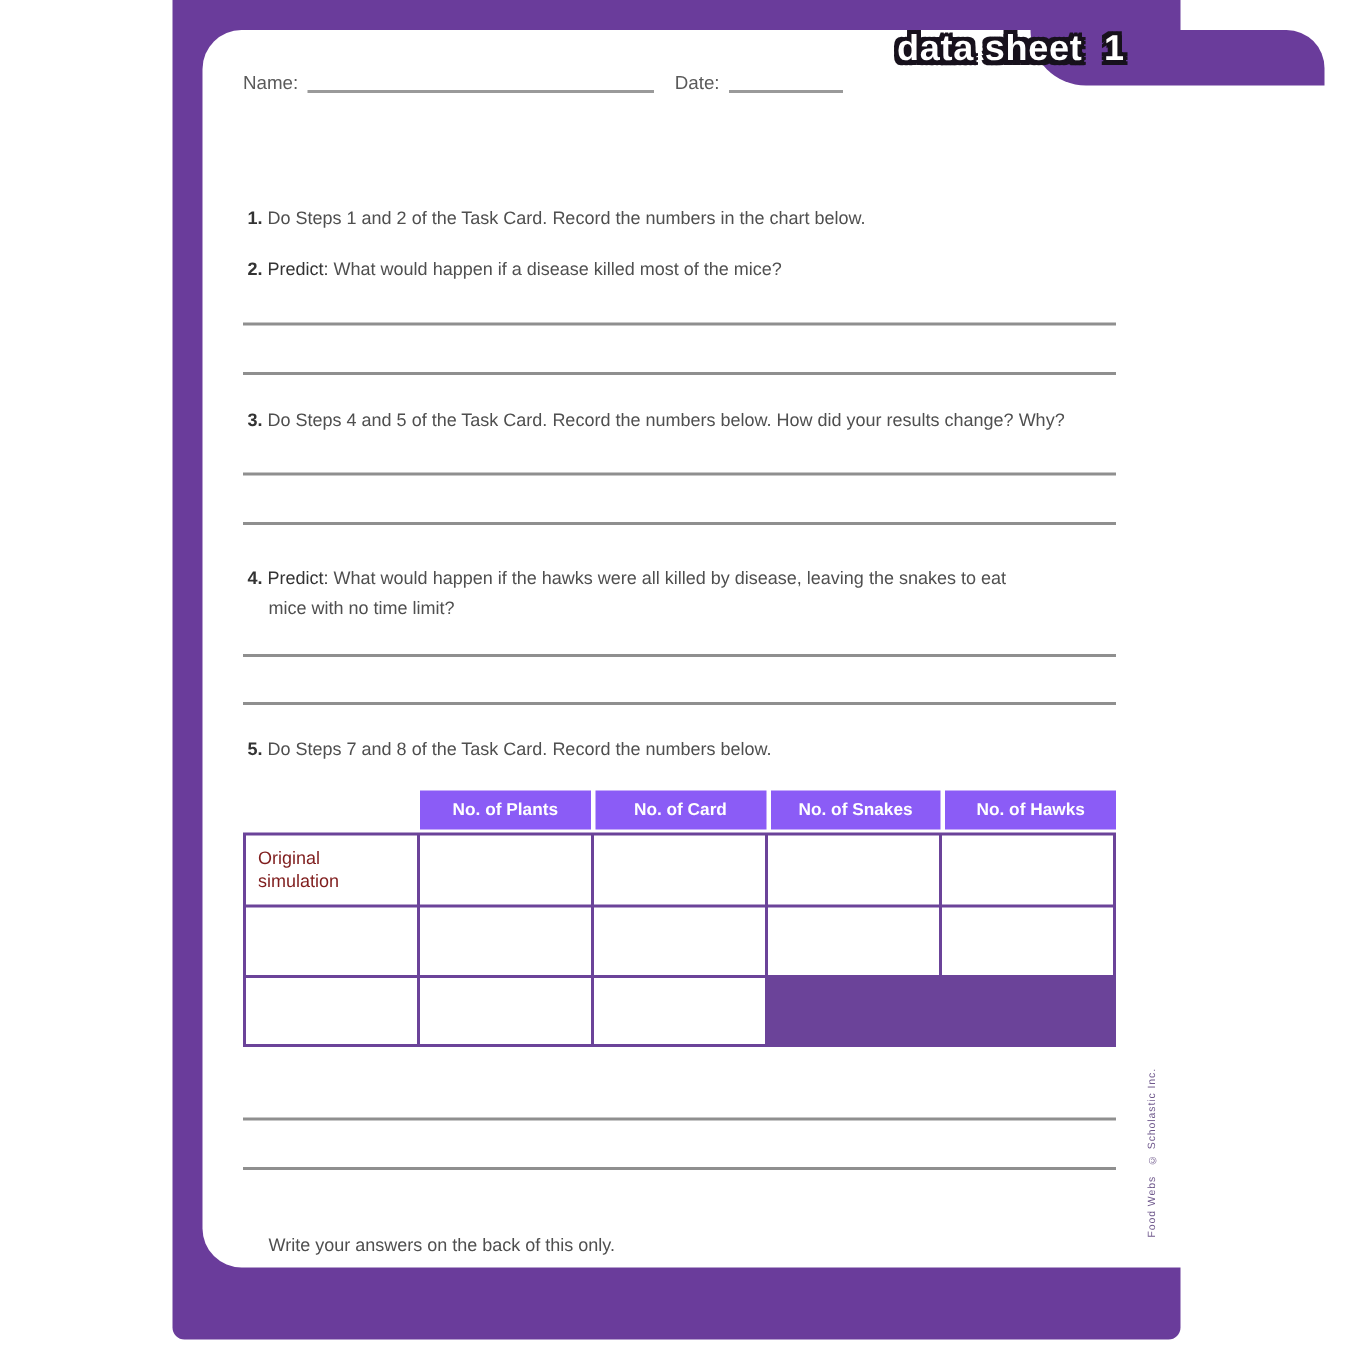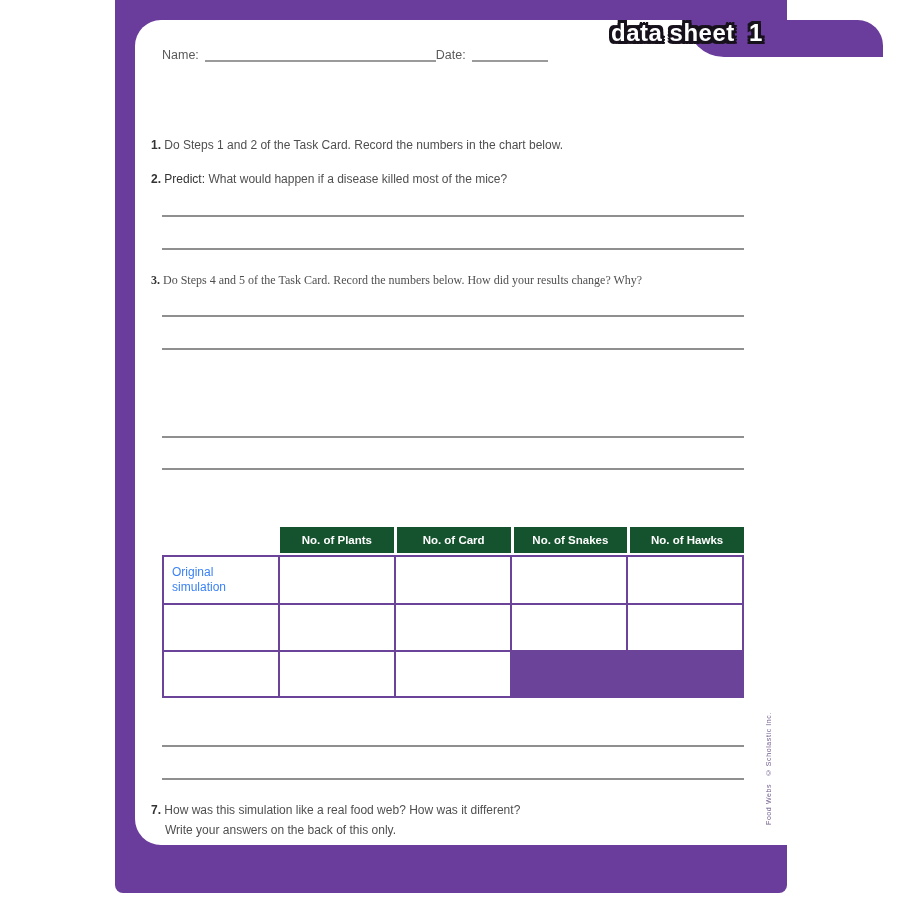--- a/index.html
+++ b/index.html
@@ -4,52 +4,52 @@
 <style>
   html,body{margin:0;padding:0;background:#ffffff;}
   .canvas{position:relative;width:900px;height:900px;background:#ffffff;overflow:hidden;
           font-family:"Liberation Sans", sans-serif;}
   .frame{position:absolute;left:115px;top:0;width:672px;height:893px;background:#6a3c9b;
          border-radius:0 0 8px 8px;}
   .page{position:absolute;left:135px;top:20px;width:748px;height:825px;background:#ffffff;
         border-radius:26px;}
   .notch{position:absolute;top:0;right:0;width:196px;height:37px;background:#6a3c9b;
          border-bottom-left-radius:38px;border-top-right-radius:26px;}
-  .badge{position:absolute;left:598px;top:19px;width:178px;text-align:center;
+  .badge{position:absolute;left:598px;top:19px;width:178px;
          font-size:24px;font-weight:bold;color:#ffffff;white-space:pre;letter-spacing:.5px;
          text-shadow:-3px -3px 0 #17111c, 3px -3px 0 #17111c, -3px 3px 0 #17111c, 3px 3px 0 #17111c,
                      -3px 0 0 #17111c, 3px 0 0 #17111c, 0 -3px 0 #17111c, 0 3px 0 #17111c,
                      -2px -2px 0 #17111c, 2px 2px 0 #17111c, 2px -2px 0 #17111c, -2px 2px 0 #17111c;}
   .masthead{position:absolute;left:27px;top:28px;display:flex;align-items:flex-end;
             font-size:12.5px;color:#5a5a5a;}
   .wline{border-bottom:2px solid #9a9a9a;height:11px;}
   .wline.name{width:231px;margin-left:6px;}
   .wline.date{width:76px;margin-left:6px;}
-  .datelab{}
+  .datelab{margin-left:14px;}
   .title{position:absolute;left:27px;top:64px;font-size:31px;font-weight:bold;color:#f5921f;
          letter-spacing:0;}
-  .q{position:absolute;left:16px;width:600px;font-size:12px;color:#4f4f4f;line-height:20px;
+  .q{position:absolute;left:30px;width:600px;font-size:12px;color:#4f4f4f;line-height:20px;
      padding-left:14px;text-indent:-14px;}
   .q .num{font-weight:bold;color:#333333;}
   .q .lead{font-weight:normal;color:#333333;}
   .nw{white-space:nowrap;}
-  .q1{top:115px;} .q2{top:149px;} .q3{top:250px;font-family:Liberation Serif, serif;} .q4{top:355px;}
+  .q1{top:115px;} .q2{top:149px;} .q3{top:250px;} .q4{top:355px;}
   .q5{top:469px;} .q6{top:684px;} .q7{top:780px;}
   .ln{position:absolute;left:27px;width:582px;height:0;border-top:2px solid #8f8f8f;}
   .lnA{top:195px;} .lnB{top:228px;} .lnC{top:295px;} .lnD{top:328px;}
   .lnE{top:416px;} .lnF{top:448px;} .lnG{top:725px;} .lnH{top:758px;}
   .tbl{position:absolute;left:27px;top:507px;width:582px;}
   .thead{display:flex;margin-left:118px;gap:3px;height:26px;}
-  .th{flex:1;background:#14532d;color:#ffffff;font-size:11.5px;font-weight:bold;
+  .th{flex:1;background:#8b5cf6;color:#ffffff;font-size:11.5px;font-weight:bold;
       display:flex;align-items:center;justify-content:center;}
   .tbody{margin-top:2px;background:#6b4399;padding:2px;display:grid;
          grid-template-columns:114px 114px 114px 114px 114px;
          grid-template-rows:46px 45px 44px;gap:2px;}
   .td{background:#ffffff;}
-  .td.lab{display:flex;align-items:center;font-size:12px;color:#3b82f6;padding-left:8px;
+  .td.lab{display:flex;align-items:center;font-size:12px;color:#7f1d1d;padding-left:8px;
           line-height:15px;}
   .td.lab span{display:block;width:92px;}
   .edge-note{position:absolute;left:765px;top:697px;height:128px;
              writing-mode:vertical-rl;transform:rotate(180deg);
              font-size:7px;letter-spacing:.6px;color:#3f2166;opacity:.75;white-space:pre;}
 </style>
 </head>
 <body>
 
 <div class="canvas">
@@ -69,23 +69,25 @@
     <div class="q q1"><span class="nw"><span class="num">1.</span> <span>Do Steps 1 and 2 of the Task Card. Record the numbers in the chart below.</span></span></div>
 
     <div class="q q2"><span class="nw"><span class="num">2.</span> <span class="lead">Predict:</span> <span>What would happen if a disease killed most of the mice?</span></span></div>
     <div class="ln lnA"></div>
     <div class="ln lnB"></div>
 
     <div class="q q3"><span class="nw"><span class="num">3.</span> <span>Do Steps 4 and 5 of the Task Card. Record the numbers below. How did your results change? Why?</span></span></div>
     <div class="ln lnC"></div>
     <div class="ln lnD"></div>
 
+    <div class="q q4"><span class="nw"><span class="num">4.</span> <span class="lead">Predict:</span> <span>What would happen if the hawks were all killed by disease, leaving the snakes to eat</span></span><br><span>mice with no time limit?</span></div>
     <div class="ln lnE"></div>
     <div class="ln lnF"></div>
 
+    <div class="q q5"><span class="nw"><span class="num">5.</span> <span>Do Steps 7 and 8 of the Task Card. Record the numbers below.</span></span></div>
 
     <div class="tbl">
       <div class="thead">
         <div class="th">No. of Plants</div>
         <div class="th">No. of Card</div>
         <div class="th">No. of Snakes</div>
         <div class="th">No. of Hawks</div>
       </div>
       <div class="tbody">
         <div class="td lab">
@@ -102,18 +104,18 @@
         <div class="td"></div>
         <div class="td"></div>
         <div class="td"></div>
         <div class="td"></div>
       </div>
     </div>
 
     <div class="ln lnG"></div>
     <div class="ln lnH"></div>
 
-    <div class="q q7"><span class="nw"><span class="num">7.</span> <span>How was this simulation like a real food web? How was it different?</span></span><br><span>Write your answers on the back of this only.</span></div>
+    <div class="q q7"><br><span>Write your answers on the back of this only.</span></div>
   </div>
 
   <div class="badge">data sheet  1</div>
   <div class="edge-note">Food Webs   © Scholastic Inc.</div>
 </div>
 
 </body></html>

